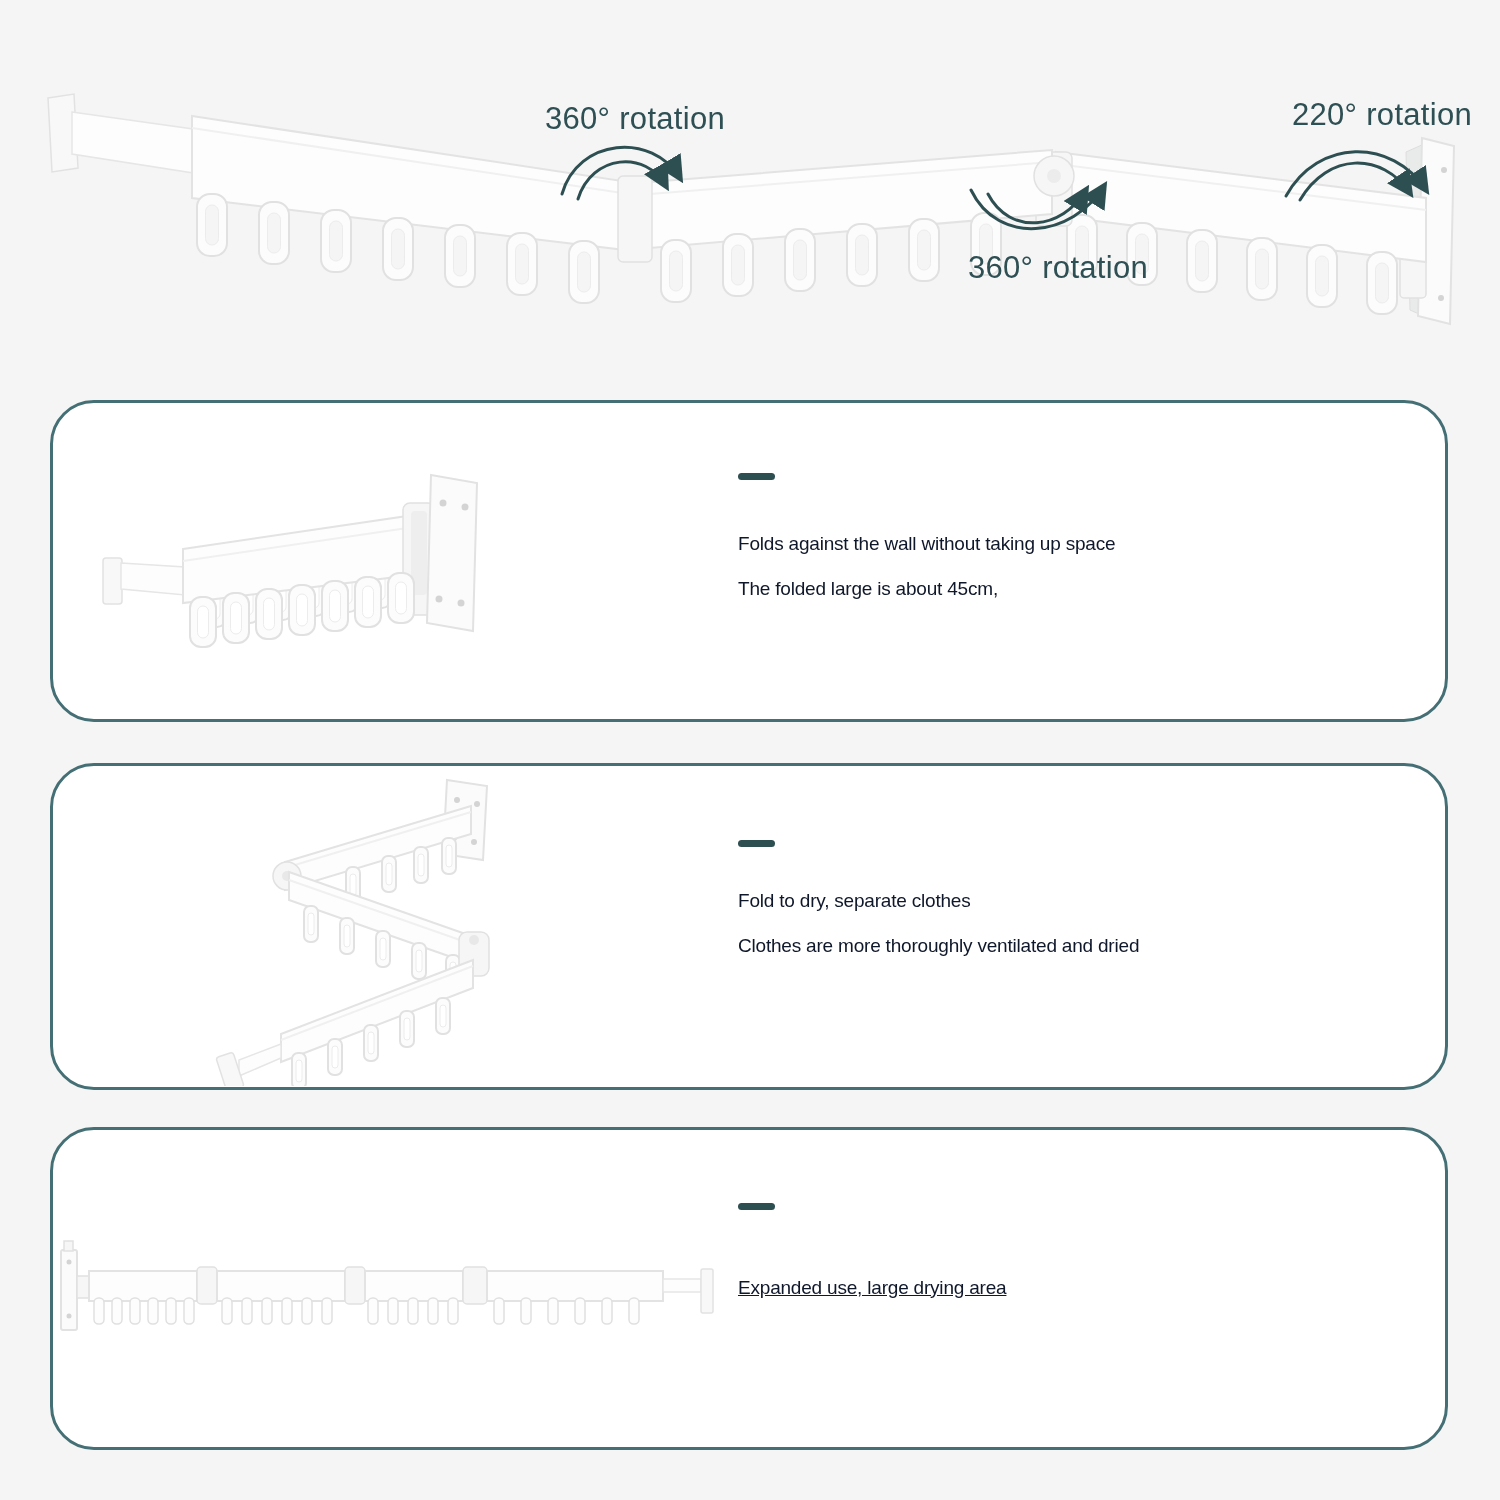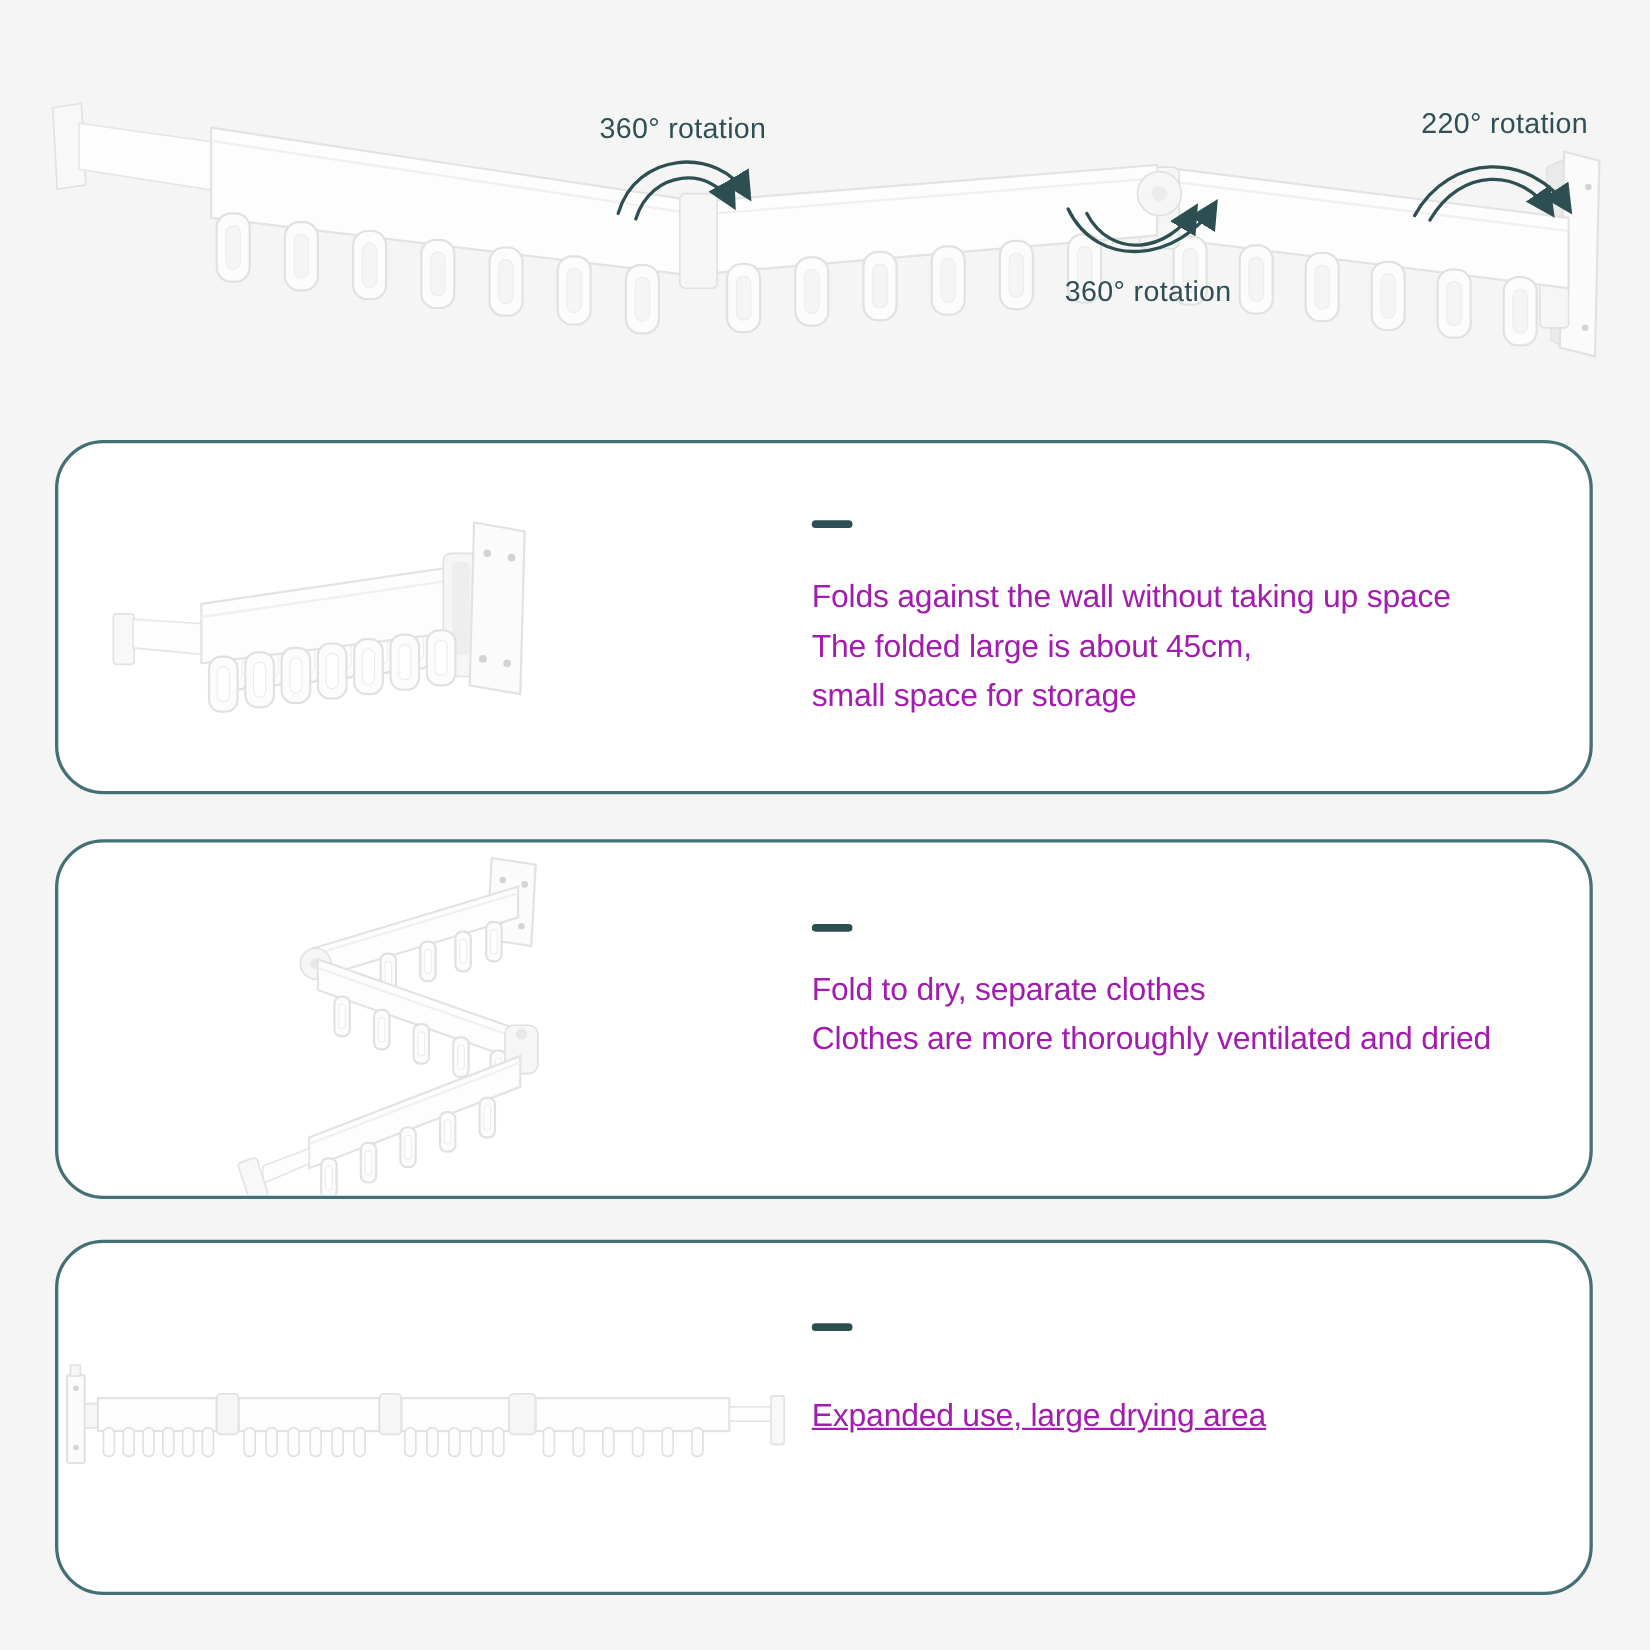--- a/index.html
+++ b/index.html
@@ -11,21 +11,21 @@
     overflow: hidden;
   }
   .stage { position: absolute; inset: 0; }
 
   
   .hero { position: absolute; left: 0; top: 0; width: 1500px; height: 370px; }
   .hero svg { position: absolute; left: 0; top: 0; }
   .hero-label {
     position: absolute;
     color: #2e4f53;
-    font-size: 26px;
+    font-size: 31px;
     font-weight: 500;
     letter-spacing: 0.3px;
     white-space: nowrap;
   }
   .l1 { left: 545px; top: 101px; }
   .l2 { left: 968px; top: 250px; }
   .l3 { left: 1292px; top: 97px; }
 
   
   .panel {
@@ -51,23 +51,23 @@
   }
   .p1 .dash { top: 70px; }
   .p2 .dash { top: 74px; }
   .p3 .dash { top: 73px; }
 
   .caption {
     position: absolute;
     left: 685px;
     margin: 0;
     width: 710px;
-    font-size: 29px;
+    font-size: 19px;
     line-height: 45px;
-    color: #a21caf;
+    color: #0f172a;
     letter-spacing: -0.2px;
   }
   .p1 .caption { top: 118px; }
   .p2 .caption { top: 112px; }
   .p3 .caption { top: 135px; text-decoration: underline; }
 
   
   .bar   { fill: #fdfdfd; stroke: #e3e3e3; stroke-width: 2; }
   .rod   { fill: #fdfdfd; stroke: #e6e6e6; stroke-width: 1.5; }
   .capp  { fill: #f8f8f8; stroke: #e2e2e2; stroke-width: 1.5; }
@@ -290,21 +290,20 @@
         <g transform="translate(348,170)">
             <rect x="-13" y="0" width="26" height="50" rx="11"></rect>
             <rect class="hole" x="-5.5" y="9" width="11" height="32" rx="5.5"></rect>
           </g>
       </g>
     </svg>
     <div class="dash"></div>
     <p class="caption">
       <span>Folds against the wall without taking up space</span><br>
       <span>The folded large is about 45cm,</span><br>
-      <span>small space for storage</span>
     </p>
   </section>
 
   <section class="panel p2">
     <svg class="art" width="560" height="320" viewBox="0 0 560 320">
       <polygon class="plate" points="394,14 434,20 430,94 390,88"></polygon>
       <circle class="screw" cx="404" cy="34" r="3"></circle>
       <circle class="screw" cx="424" cy="38" r="3"></circle>
       <circle class="screw" cx="401" cy="72" r="3"></circle>
       <circle class="screw" cx="421" cy="76" r="3"></circle>

